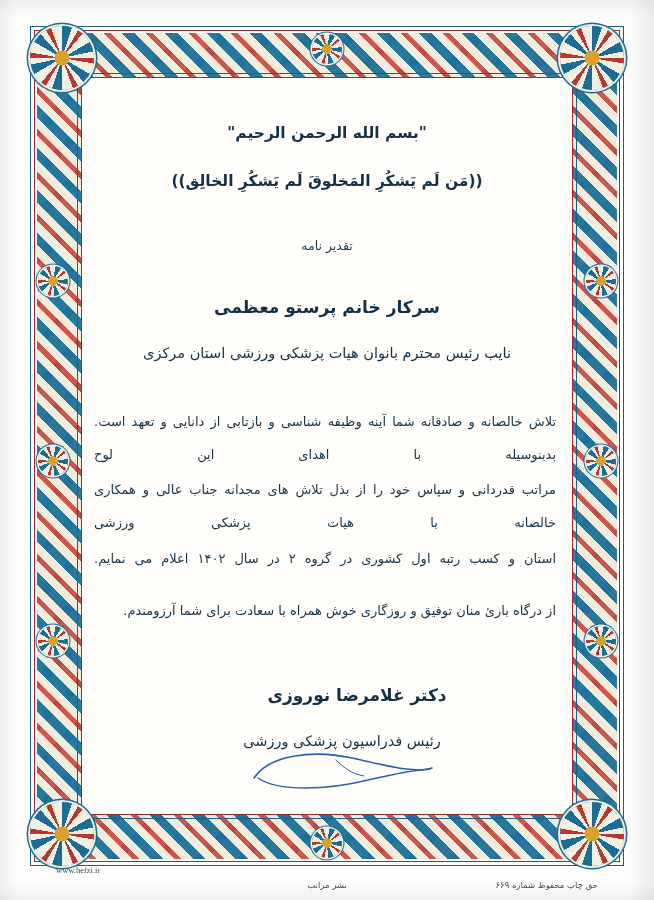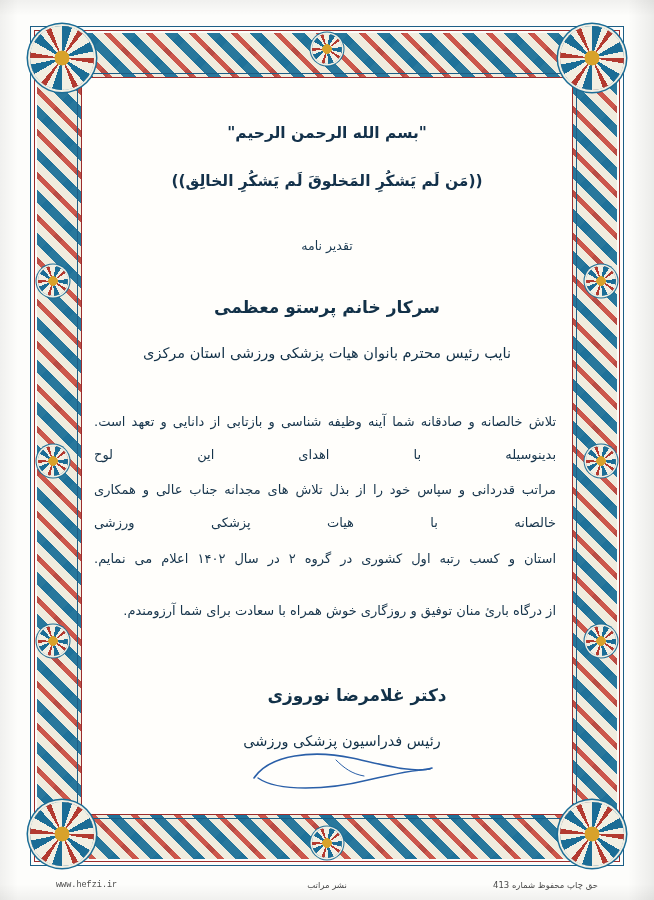--- a/index.html
+++ b/index.html
@@ -212,23 +212,23 @@
   }
   .footer-right {
     position: absolute;
     right: 56px;
     bottom: 2px;
     direction: rtl;
   }
   .footer-left {
     position: absolute;
     left: 56px;
-    bottom: 2px;
+    bottom: 17px;
     direction: ltr;
-    font-family: Liberation Mono, monospace;
+    font-family: Liberation Serif, serif;
   }
   .footer-mid {
     position: absolute;
     left: 50%;
     transform: translateX(-50%);
     bottom: 2px;
     direction: rtl;
   }
 </style>
 </head>
@@ -287,18 +287,18 @@
       <path d="M6 30 C 22 6, 66 2, 104 10 C 136 17, 168 26, 184 20" fill="none" stroke="#2a5fa8" stroke-width="1.6" stroke-linecap="round"></path>
       <path d="M10 30 C 30 44, 80 42, 120 32 C 146 26, 166 22, 182 21" fill="none" stroke="#2a5fa8" stroke-width="1.4" stroke-linecap="round"></path>
       <path d="M88 12 C 96 20, 104 26, 116 28" fill="none" stroke="#2a5fa8" stroke-width="1" stroke-linecap="round"></path>
     </svg>
 
   </div>
 
   <div id="scan-shade"></div>
 
   <div id="footer-marks">
-    <div class="footer-right">حق چاپ محفوظ  شماره 413</div>
+    <div class="footer-right">حق چاپ محفوظ  شماره ۶۶۹</div>
     <div class="footer-mid">نشر مراتب</div>
     <div class="footer-left">www.hefzi.ir</div>
   </div>
 
 </div>
 
 </body></html>

